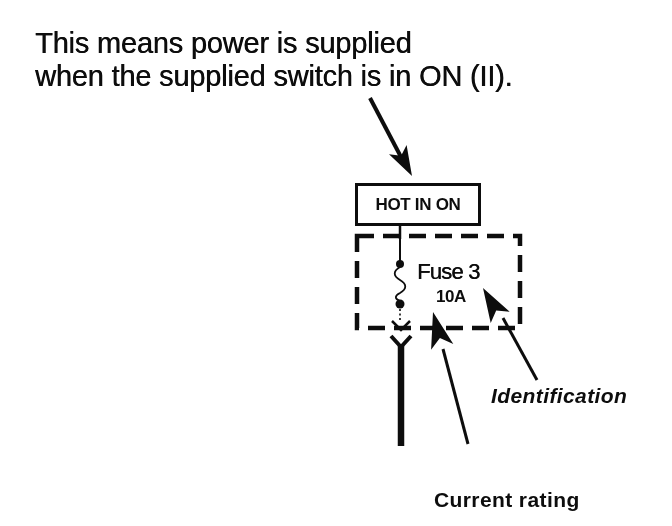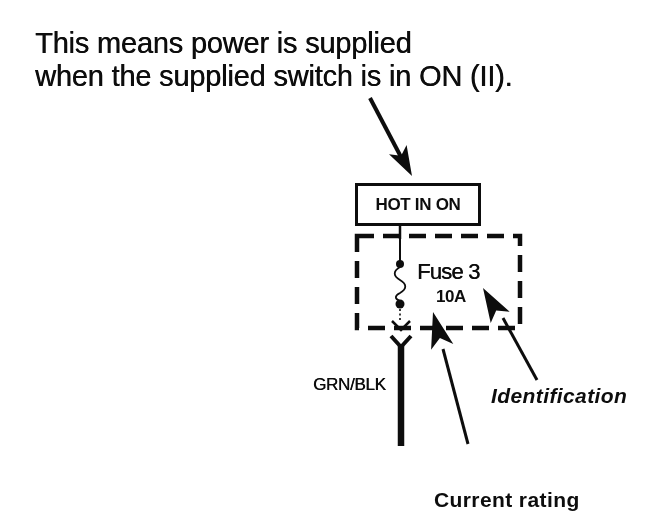--- a/index.html
+++ b/index.html
@@ -81,18 +81,17 @@
   </div>
 
   <div class="abs hot-box">
     <span class="hot-label">HOT IN ON</span>
   </div>
 
   <div class="abs fuse-name scan">Fuse 3</div>
 
   <div class="abs fuse-rating">10A</div>
 
-  <div class="abs wire-color scan">GRN/BLK</div>
 
   <div class="abs callout identification">Identification</div>
 
   <div class="abs callout current-rating">Current rating</div>
 </div>
 
 </body></html>

